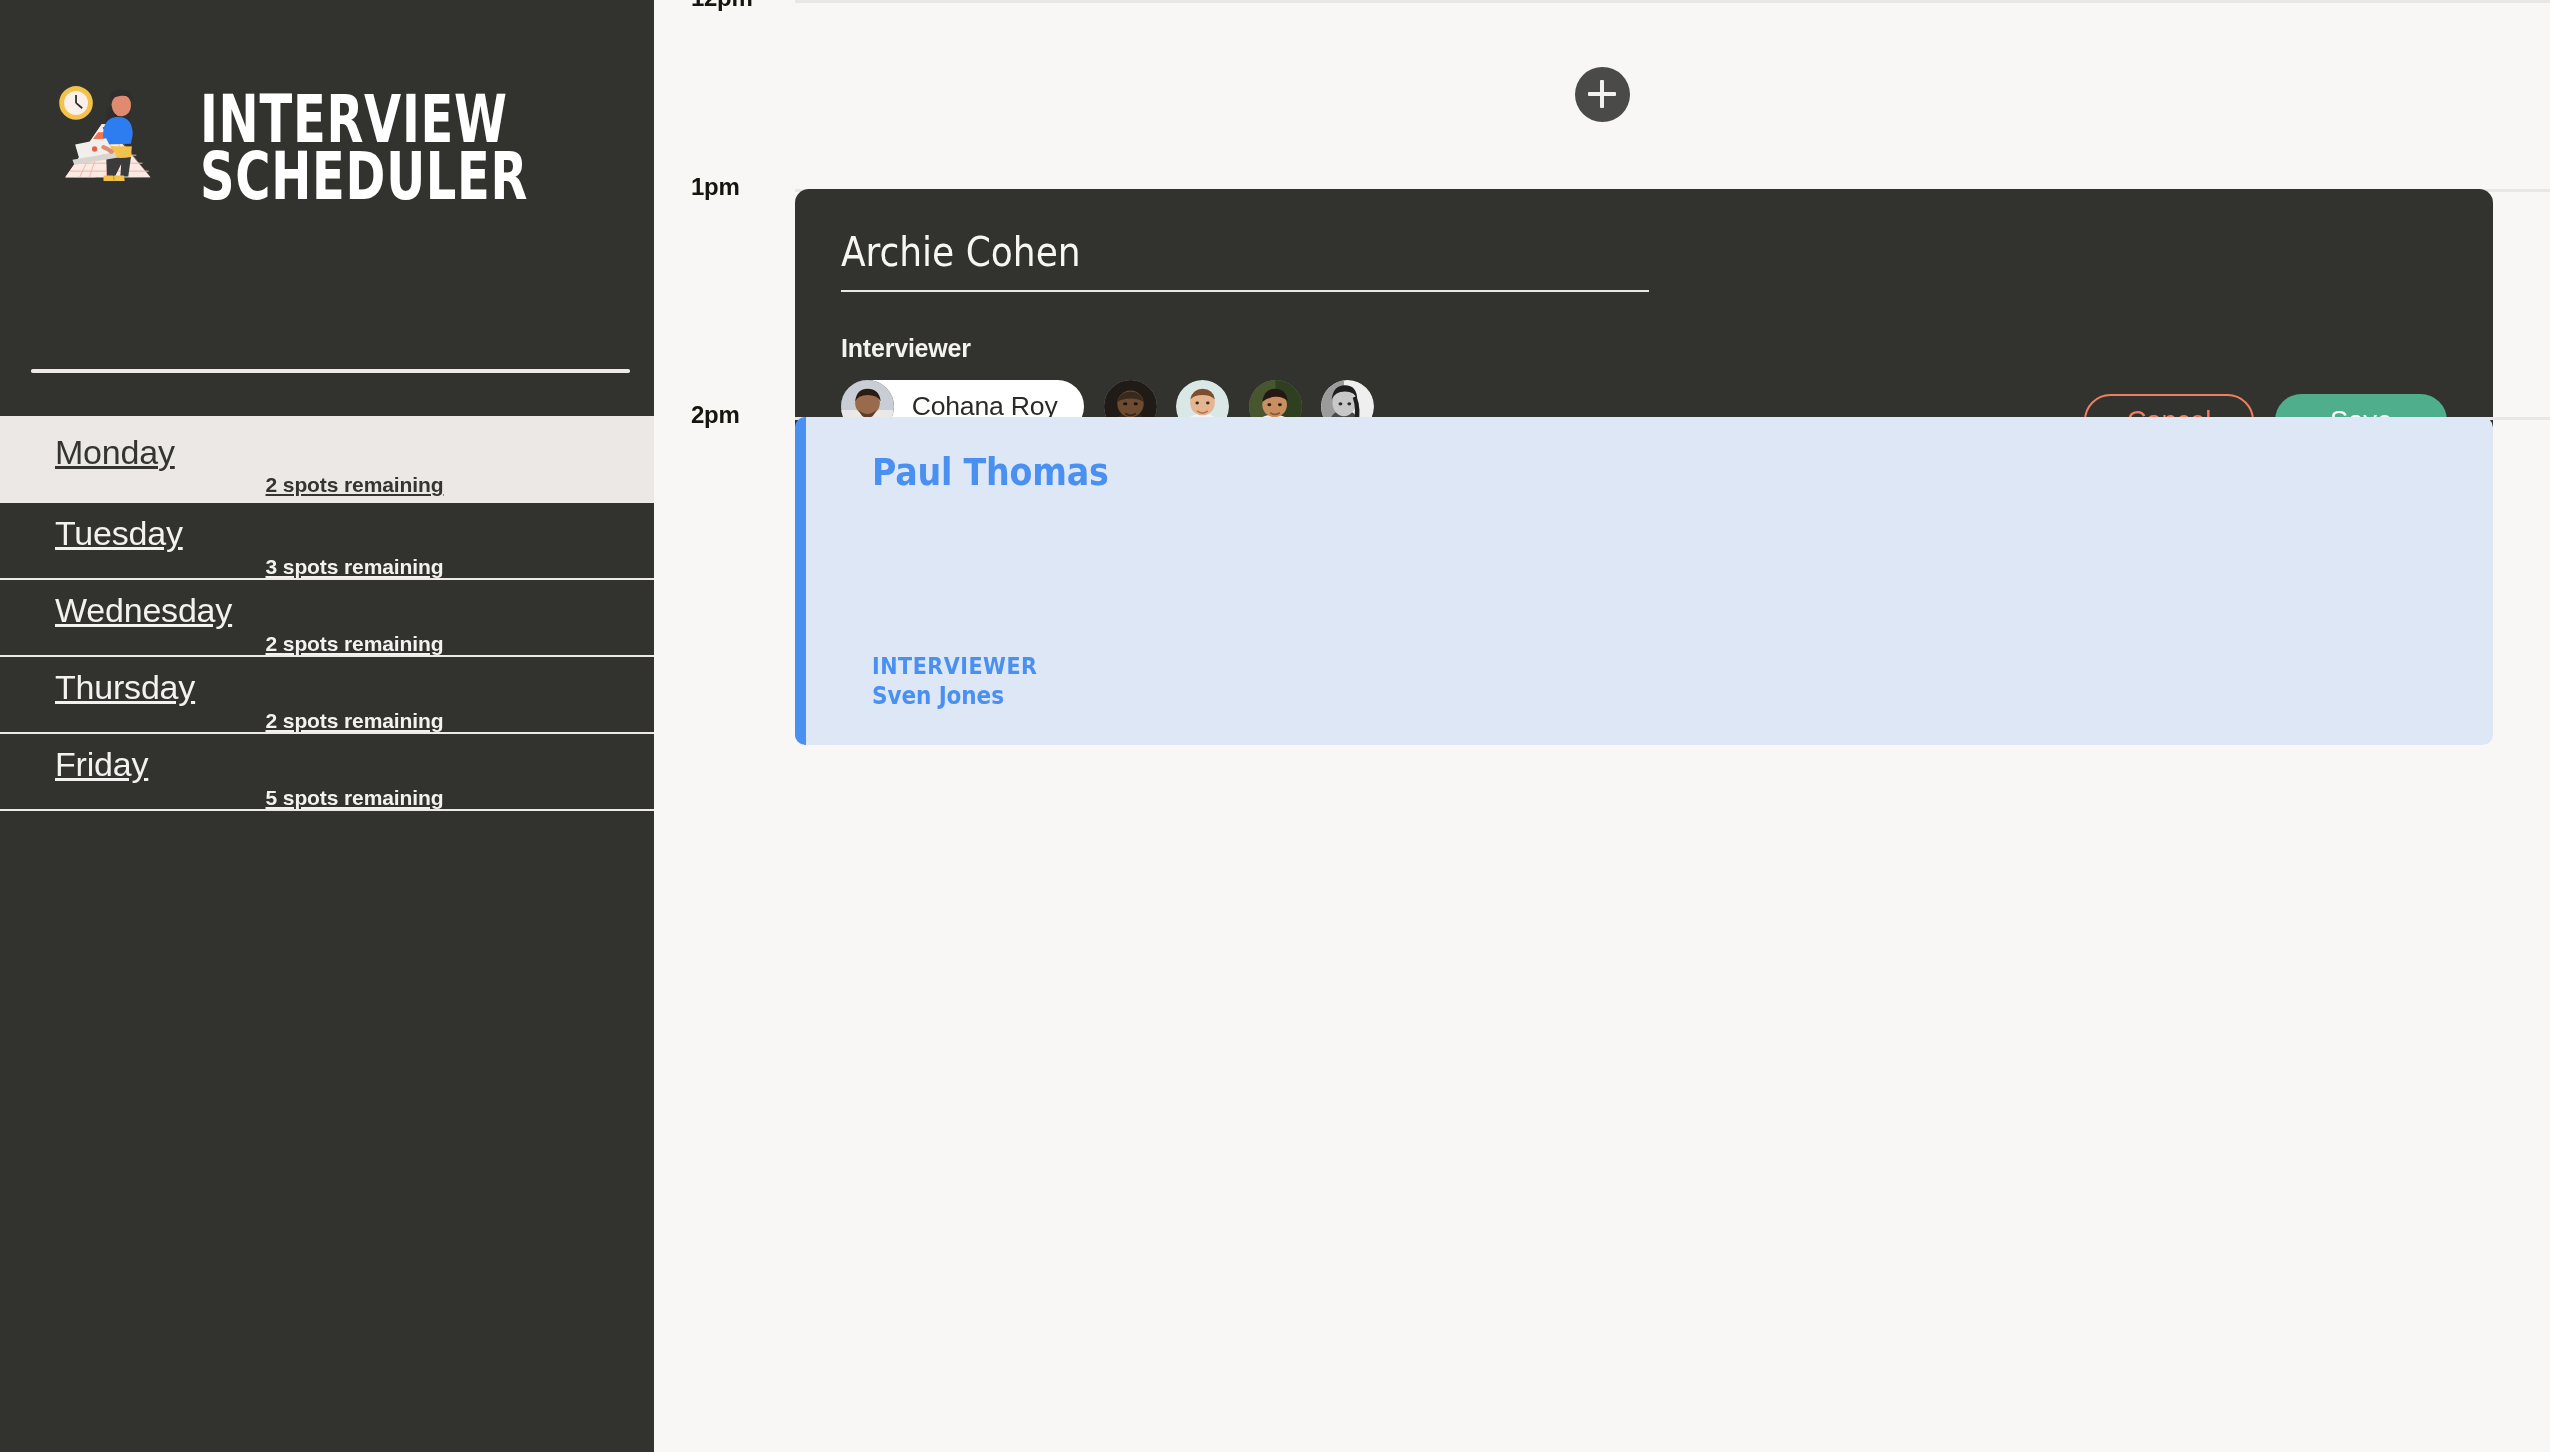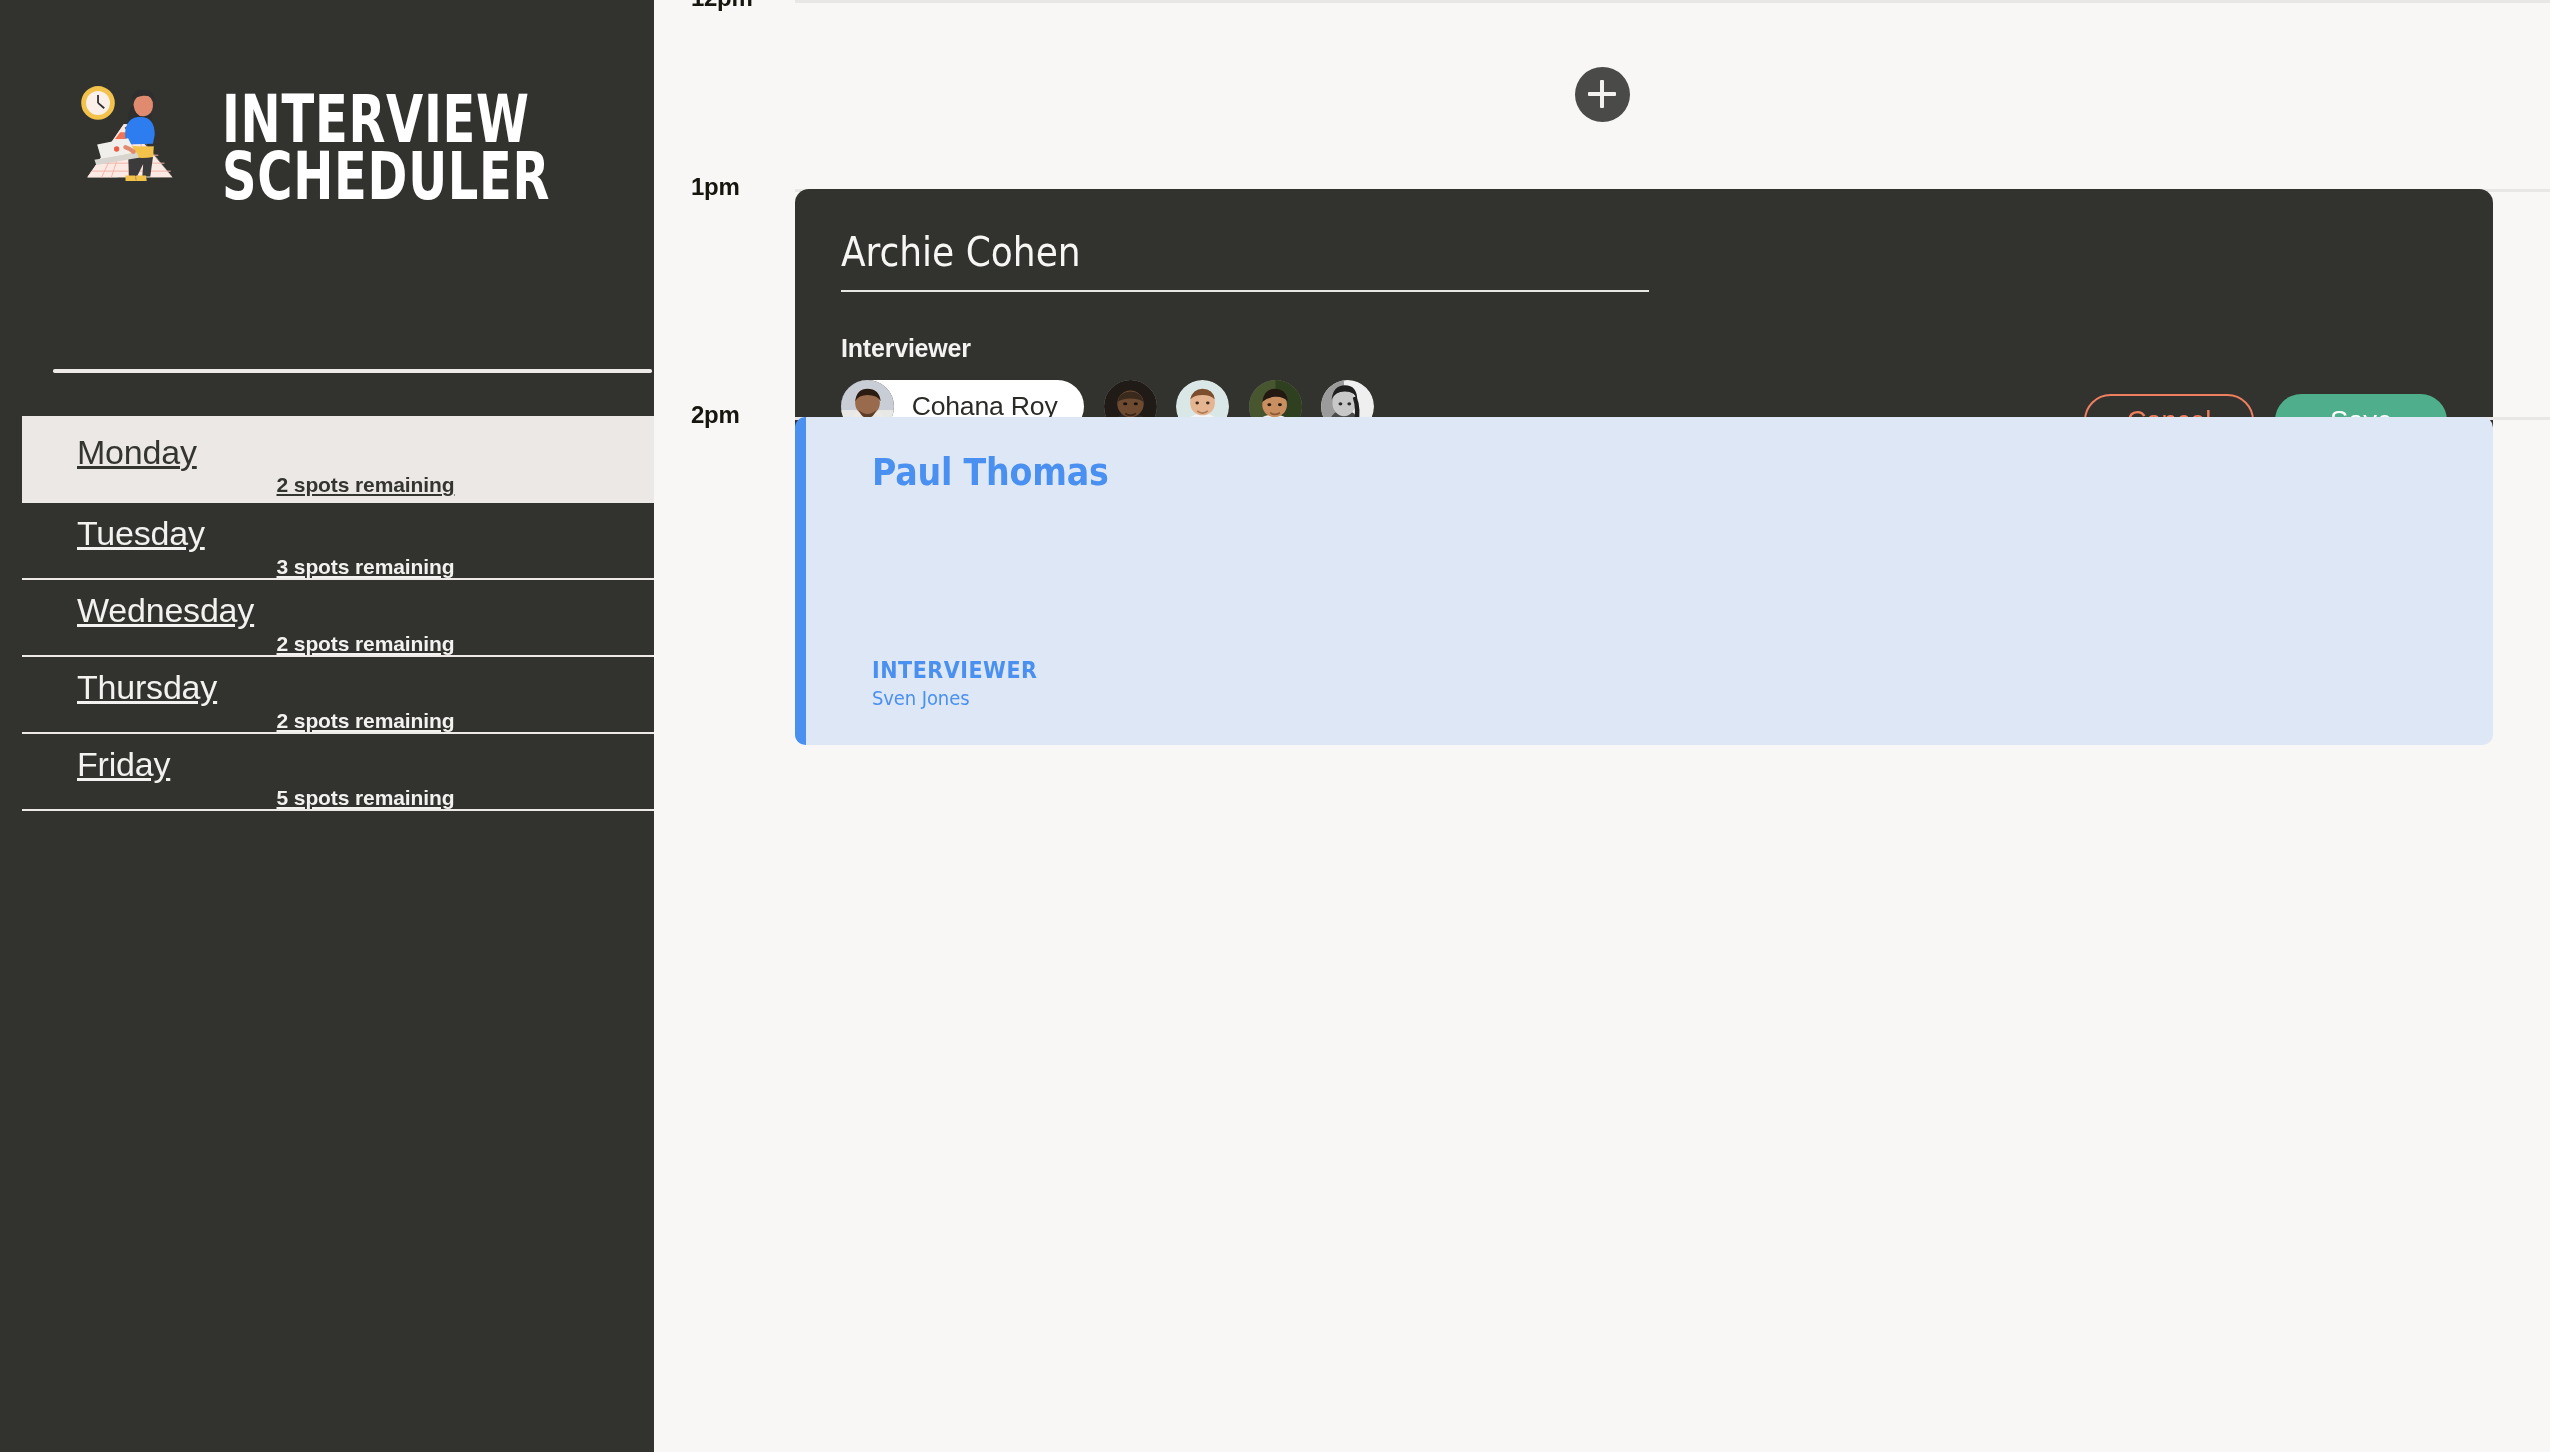--- a/index.html
+++ b/index.html
@@ -22,21 +22,20 @@
     height: 1452px;
   }
 
   
   .sidebar {
     width: 654px;
     height: 1452px;
     background: #32332F;
     flex: 0 0 654px;
     position: relative;
-    padding-left: 22px;
   }
 
   .logo-block {
     height: 416px;
     position: relative;
   }
 
   .logo-row {
     display: flex;
     align-items: center;
@@ -311,22 +310,22 @@
   .appt-role {
     font-family: "DejaVu Sans Condensed", "Liberation Sans Narrow", "Liberation Sans", sans-serif;
     font-size: 23px;
     font-weight: 700;
     color: #4A90F0;
     letter-spacing: 0.5px;
     text-transform: uppercase;
   }
   .appt-interviewer {
     font-family: "DejaVu Sans Condensed", "Liberation Sans Narrow", "Liberation Sans", sans-serif;
-    font-size: 20px;
-    font-weight: 400;
+    font-size: 24px;
+    font-weight: 700;
     color: #4A90F0;
     margin-top: 2.7px;
     letter-spacing: -0.1px;
   }
 
   .slot-12 { height: 189px; }
   .slot-1  { height: 228px; }
   .slot-2  { height: 204px; }
   .slot-3  { height: 354px; }
 </style>

